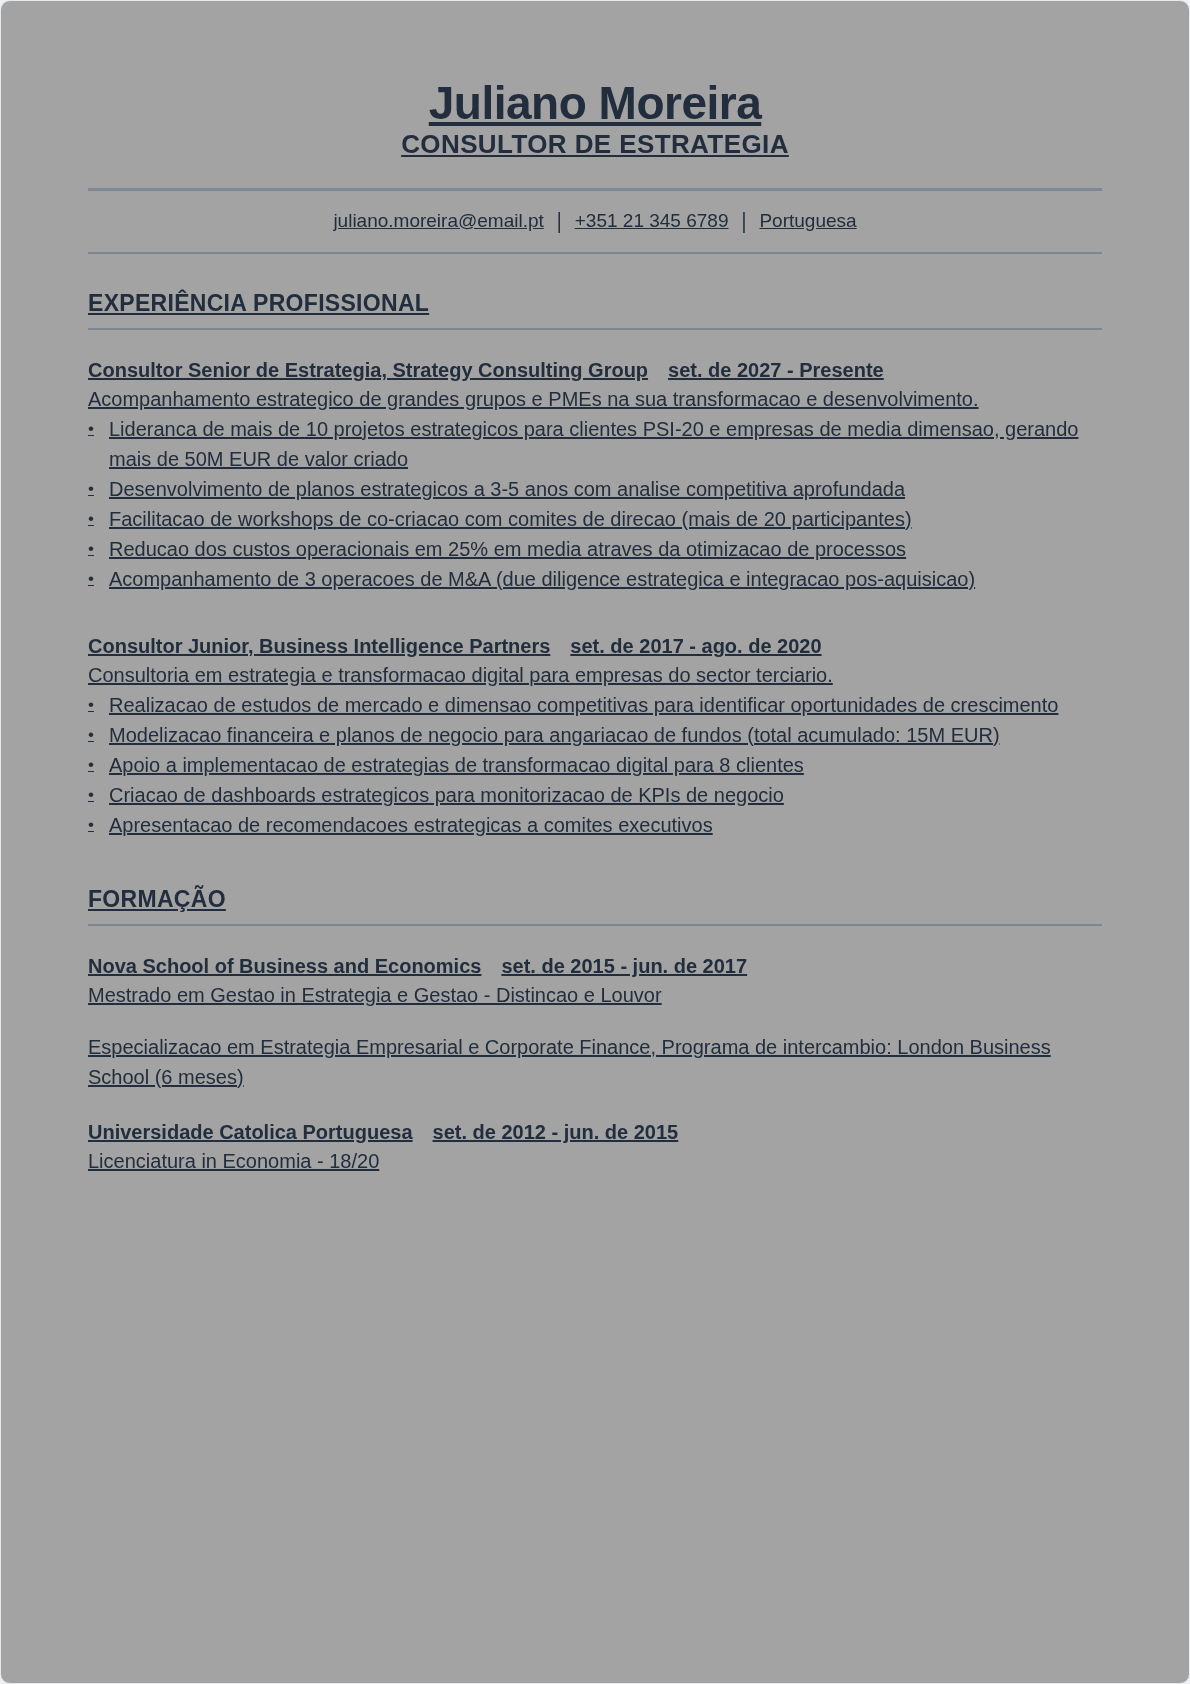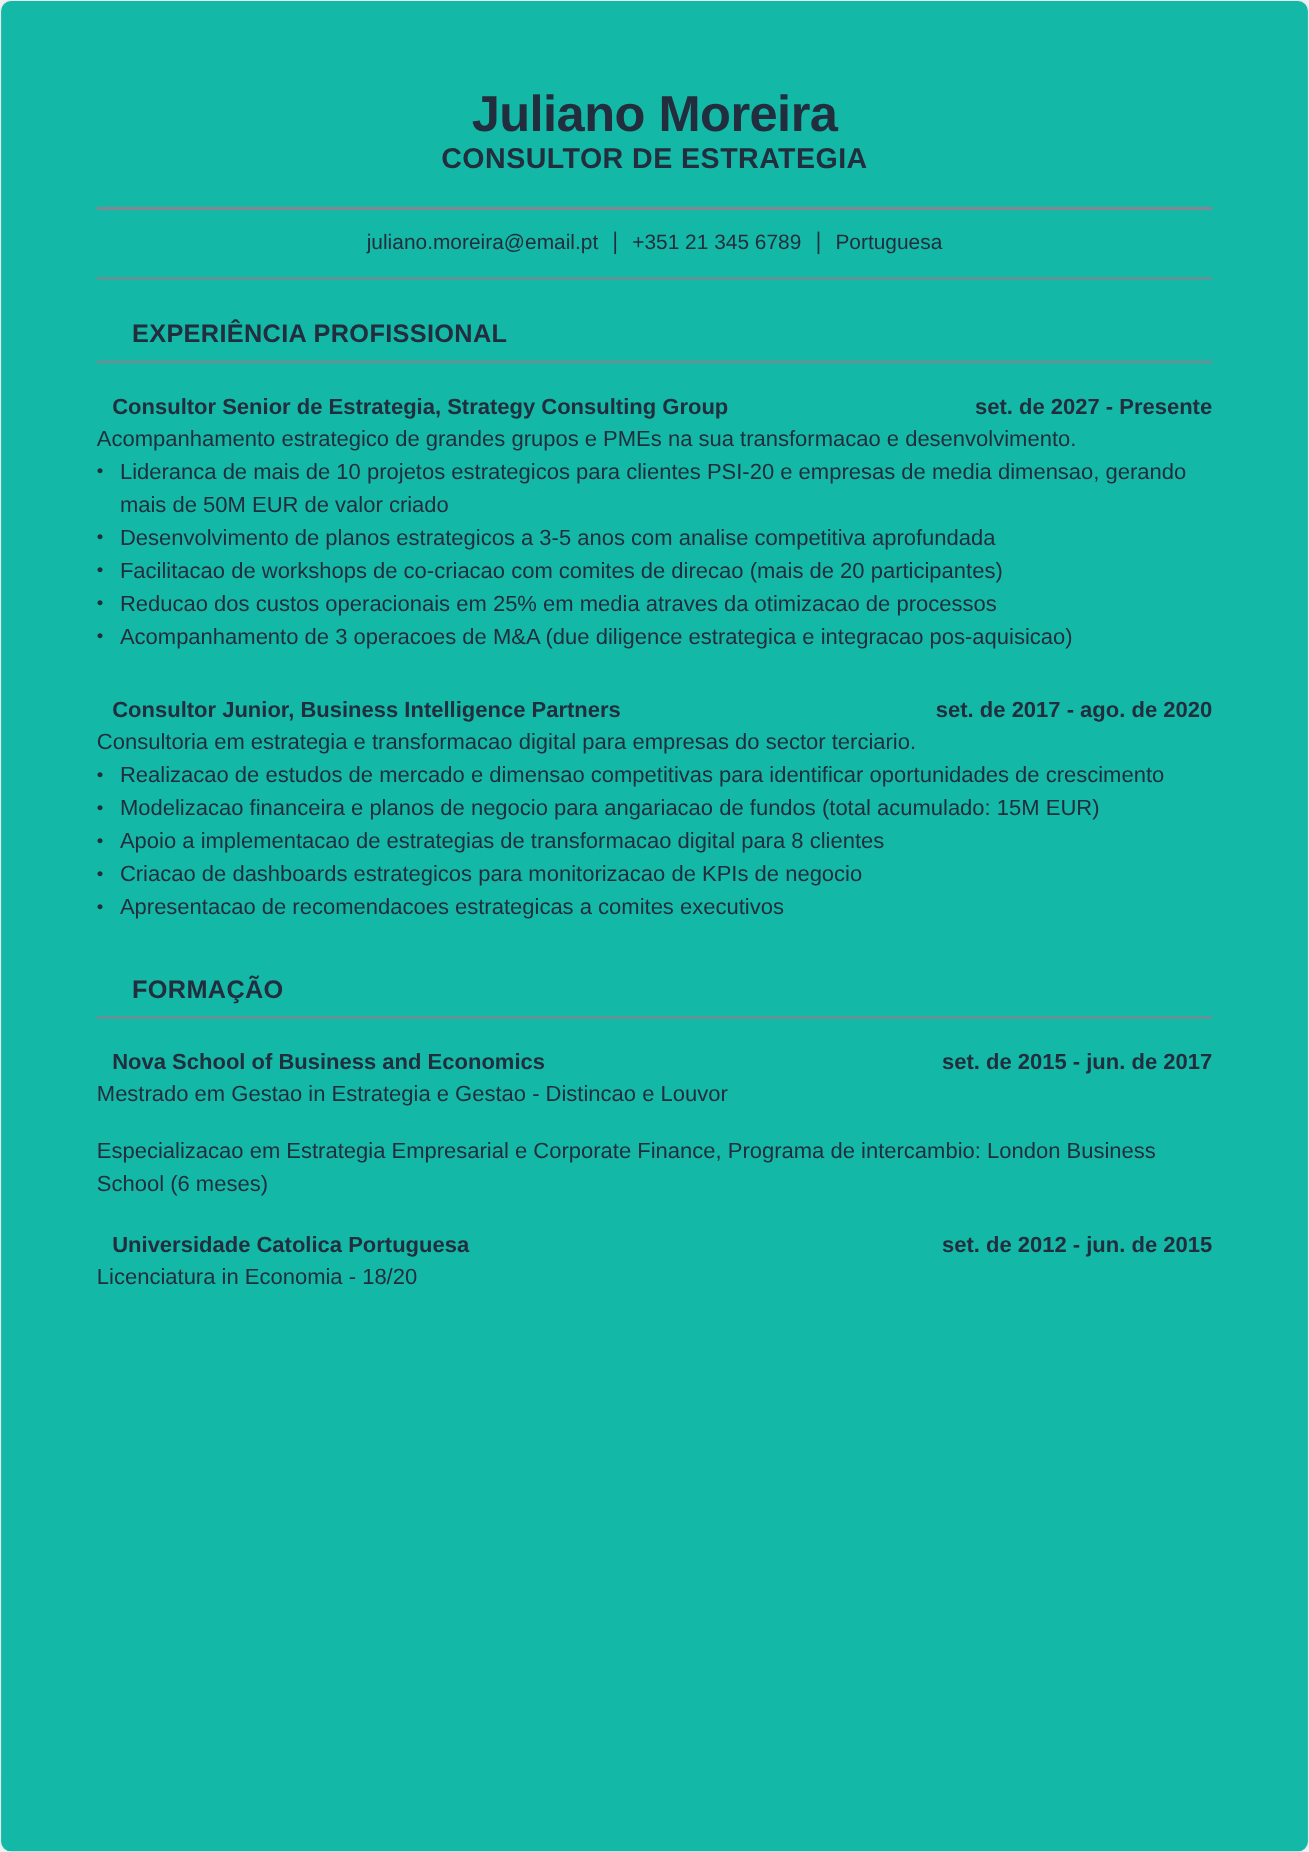--- a/index.html
+++ b/index.html
@@ -6,26 +6,27 @@
     margin: 0;
     padding: 0;
     background: #eef0f3;
     font-family: "Liberation Sans", sans-serif;
   }
   .page {
     position: relative;
     width: 1190px;
     height: 1684px;
     box-sizing: border-box;
-    background: #14b8a6;
+    background: #a3a3a3;
     border: 1px solid #e7eaed;
     border-radius: 10px;
     padding: 78px 87px 0 87px;
     color: #222e3d;
     overflow: hidden;
+    text-decoration: underline;
   }
   
   .header { text-align: center; }
   .name {
     font-size: 46px;
     font-weight: 700;
     letter-spacing: -0.5px;
     line-height: 1.08;
     color: #222e3d;
   }
@@ -65,34 +66,32 @@
 
   
   .section { margin-top: 36px; }
   .section.education { margin-top: 46px; }
   .section-heading {
     font-size: 23px;
     font-weight: 700;
     letter-spacing: 0.3px;
     line-height: 26px;
     color: #222e3d;
-    margin-left: 32px;
   }
   .section-rule { margin-top: 12px; }
 
   
   .entry { margin-top: 26px; }
   .entry-header {
     display: flex;
-    justify-content: space-between;
+    justify-content: flex-start;
     align-items: baseline;
     font-size: 20px;
     font-weight: 700;
     line-height: 28px;
-    margin-left: 14px;
   }
   .entry-title { padding-right: 20px; }
   .entry-dates { white-space: nowrap; }
   .entry-summary {
     font-size: 20px;
     line-height: 30px;
   }
   .entry-details {
     font-size: 20px;
     line-height: 30px;

